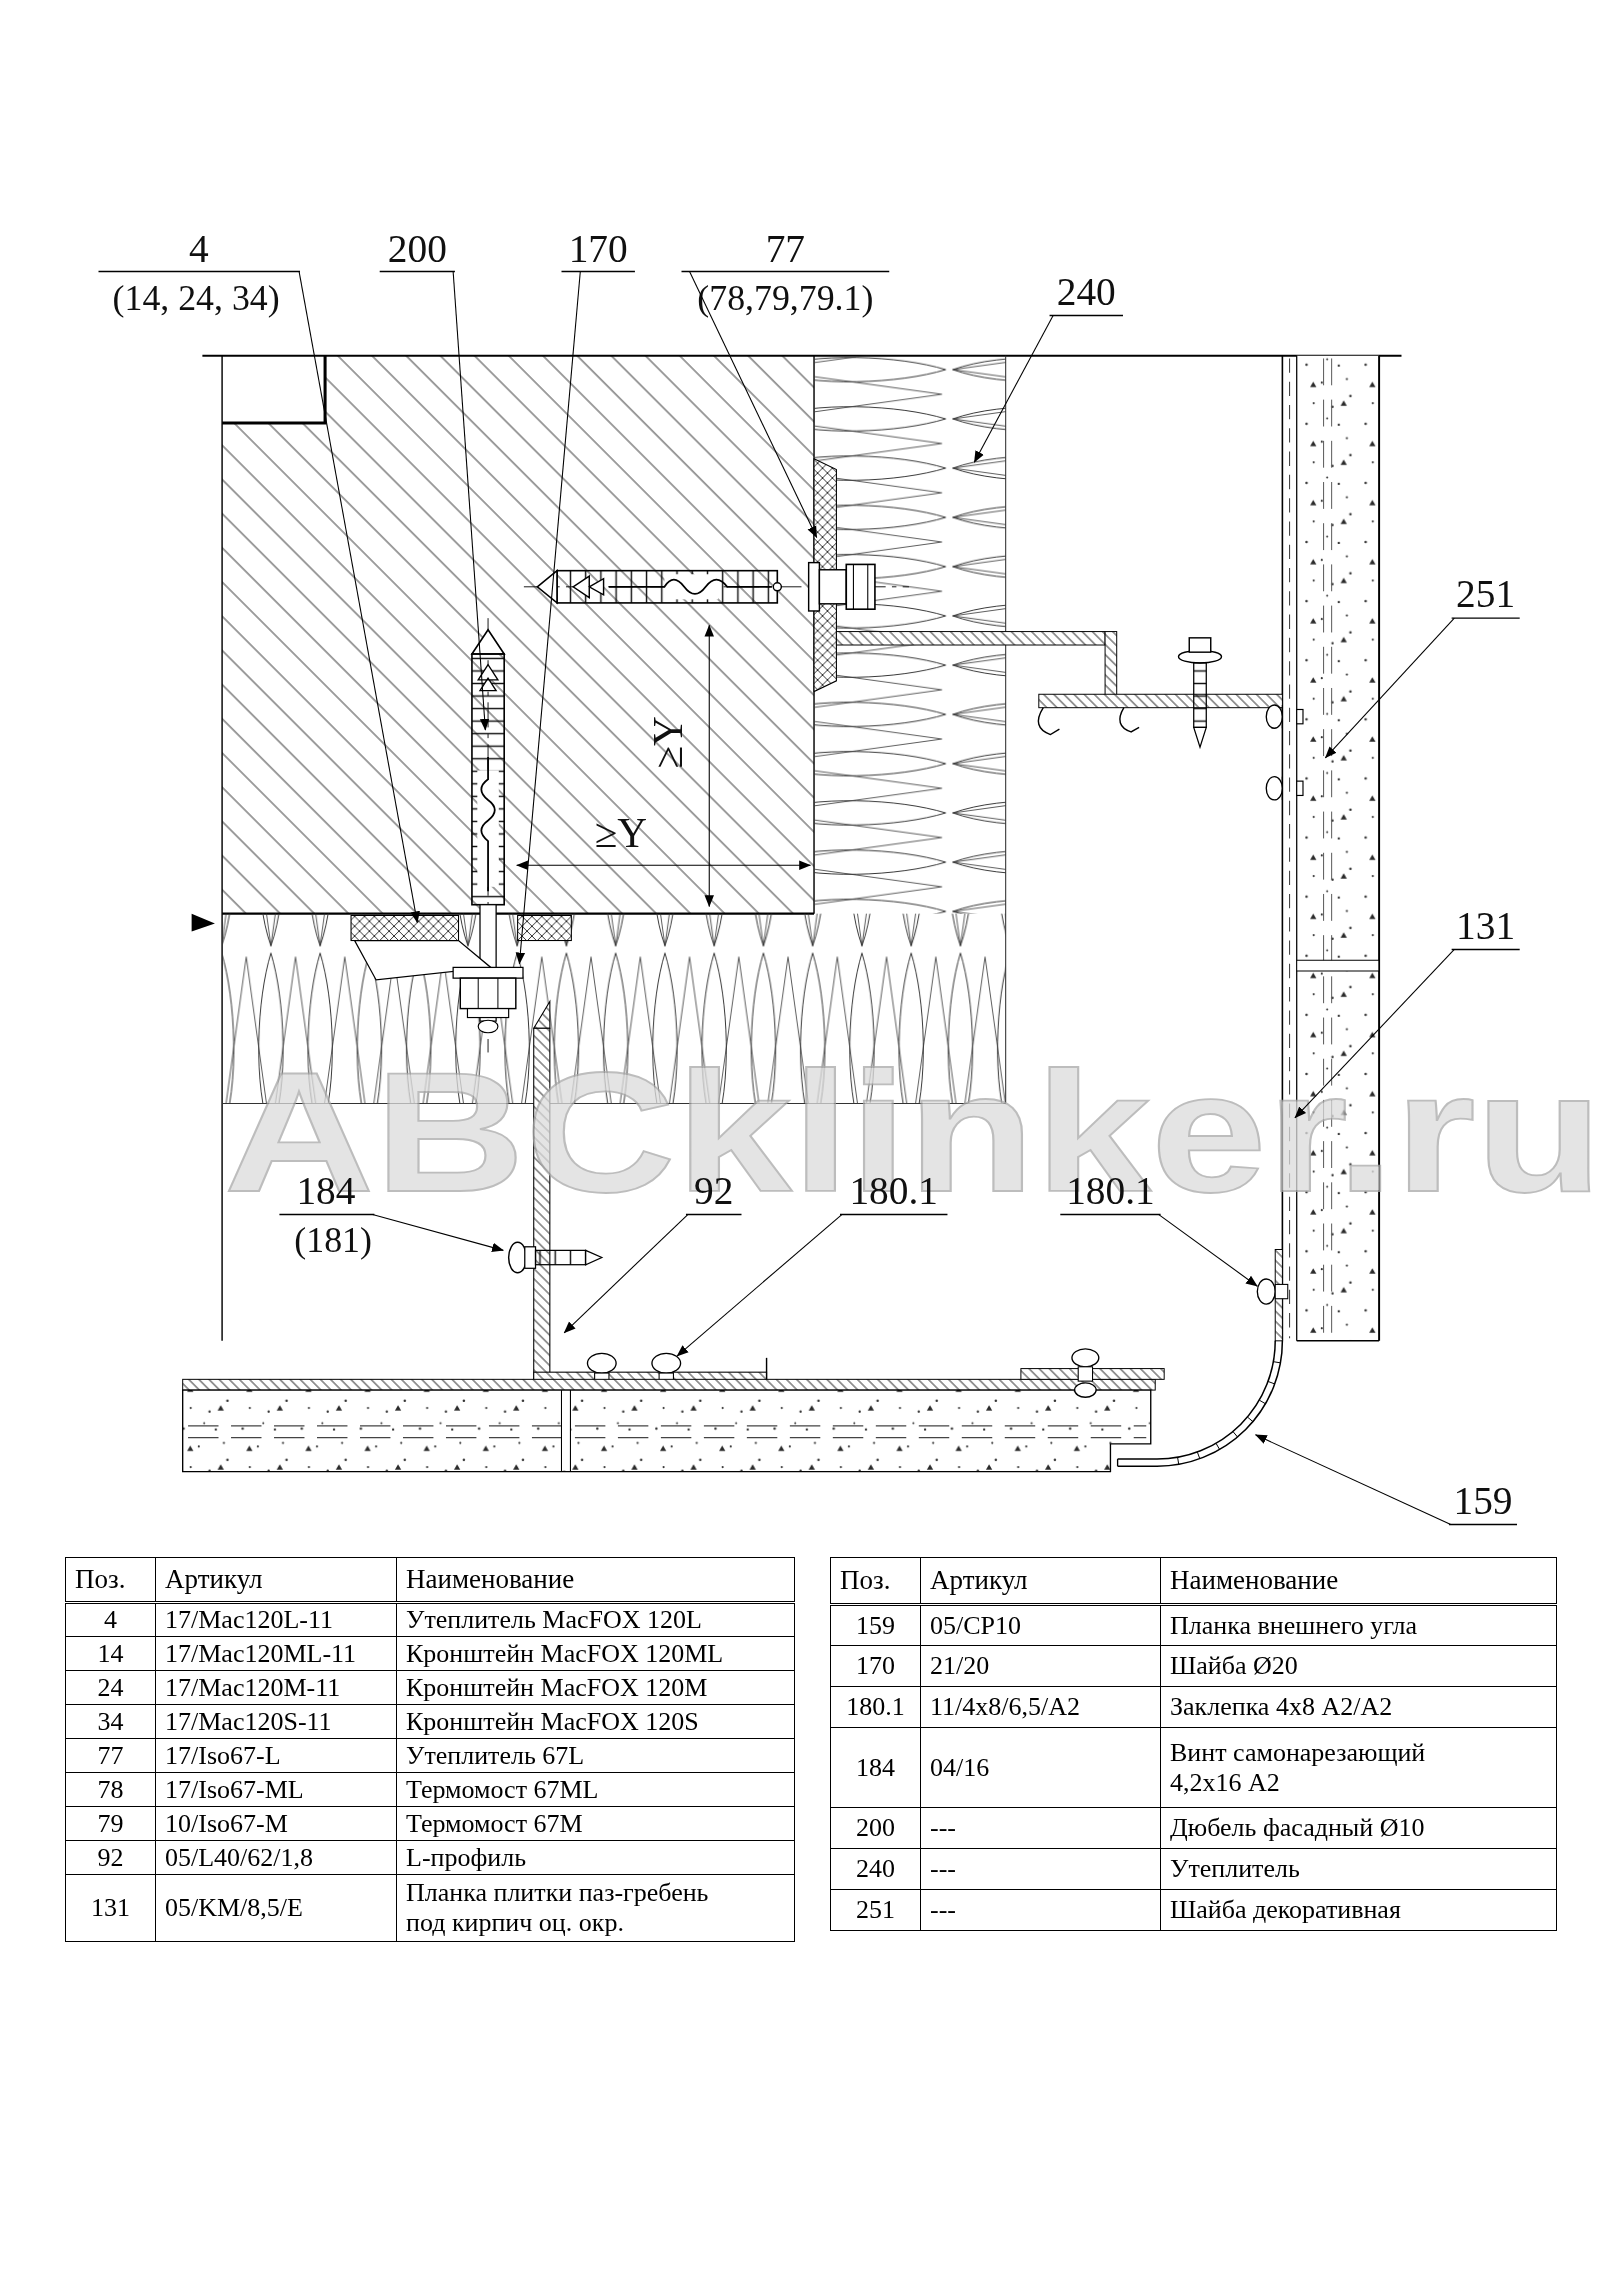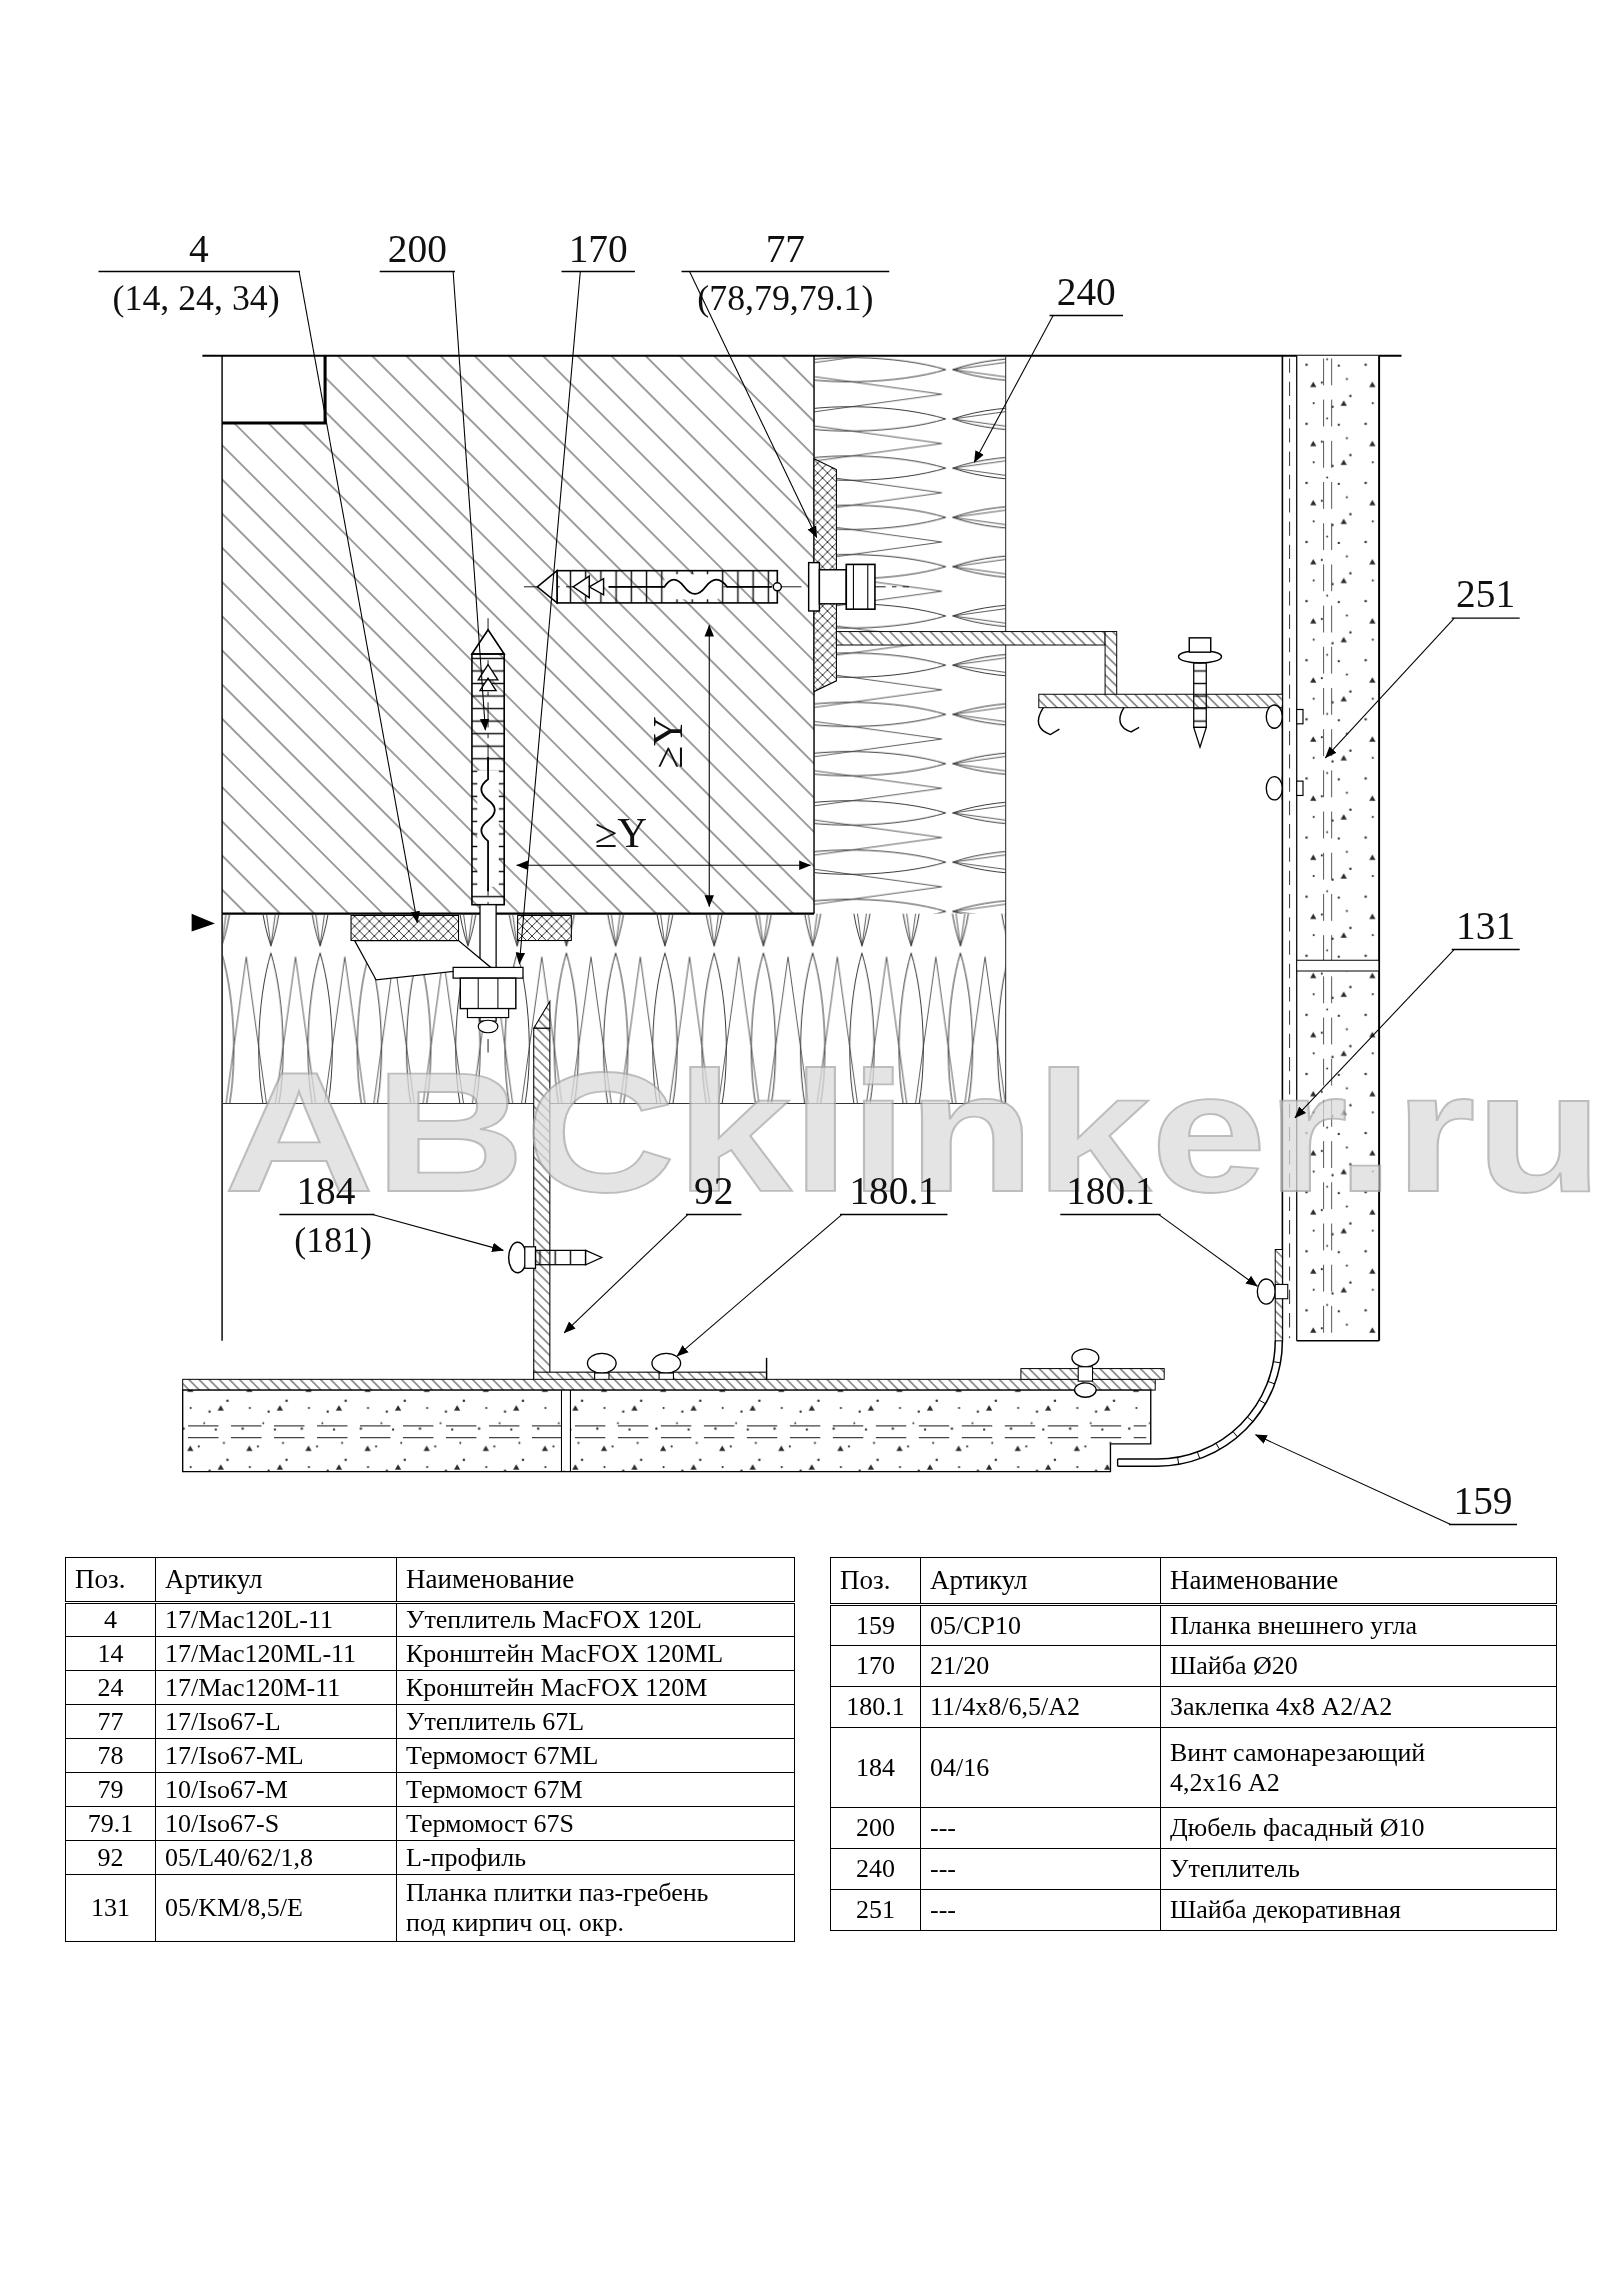--- a/index.html
+++ b/index.html
@@ -312,38 +312,38 @@
     <td class="pos">14</td>
     <td>17/Mac120ML-11</td>
     <td>Кронштейн MacFOX 120ML</td>
   </tr>
   <tr class="h38">
     <td class="pos">24</td>
     <td>17/Mac120M-11</td>
     <td>Кронштейн MacFOX 120M</td>
   </tr>
   <tr class="h38">
+    <td class="pos">34</td>
+    <td>17/Mac120S-11</td>
+    <td>Кронштейн MacFOX 120S</td>
+  </tr>
+  <tr class="h38">
     <td class="pos">77</td>
     <td>17/Iso67-L</td>
     <td>Утеплитель 67L</td>
   </tr>
   <tr class="h38">
     <td class="pos">78</td>
     <td>17/Iso67-ML</td>
     <td>Термомост 67ML</td>
   </tr>
   <tr class="h38">
     <td class="pos">79</td>
     <td>10/Iso67-M</td>
     <td>Термомост 67M</td>
-  </tr>
-  <tr class="h38">
-    <td class="pos">79.1</td>
-    <td>10/Iso67-S</td>
-    <td>Термомост 67S</td>
   </tr>
   <tr class="h38">
     <td class="pos">92</td>
     <td>05/L40/62/1,8</td>
     <td>L-профиль</td>
   </tr>
   <tr class="h75">
     <td class="pos">131</td>
     <td>05/KM/8,5/E</td>
     <td>

